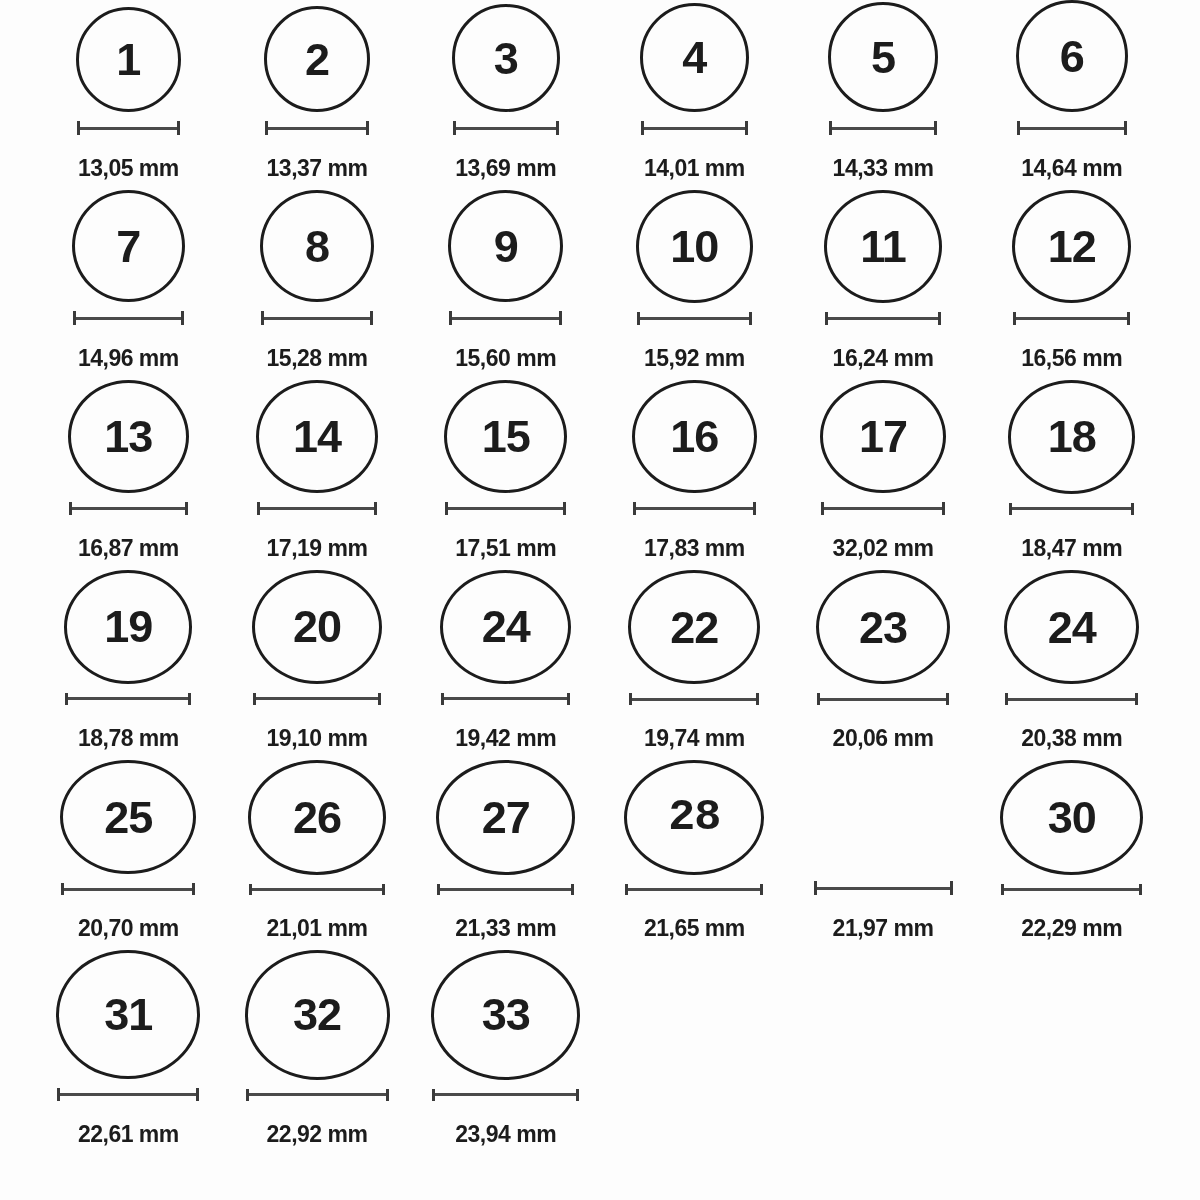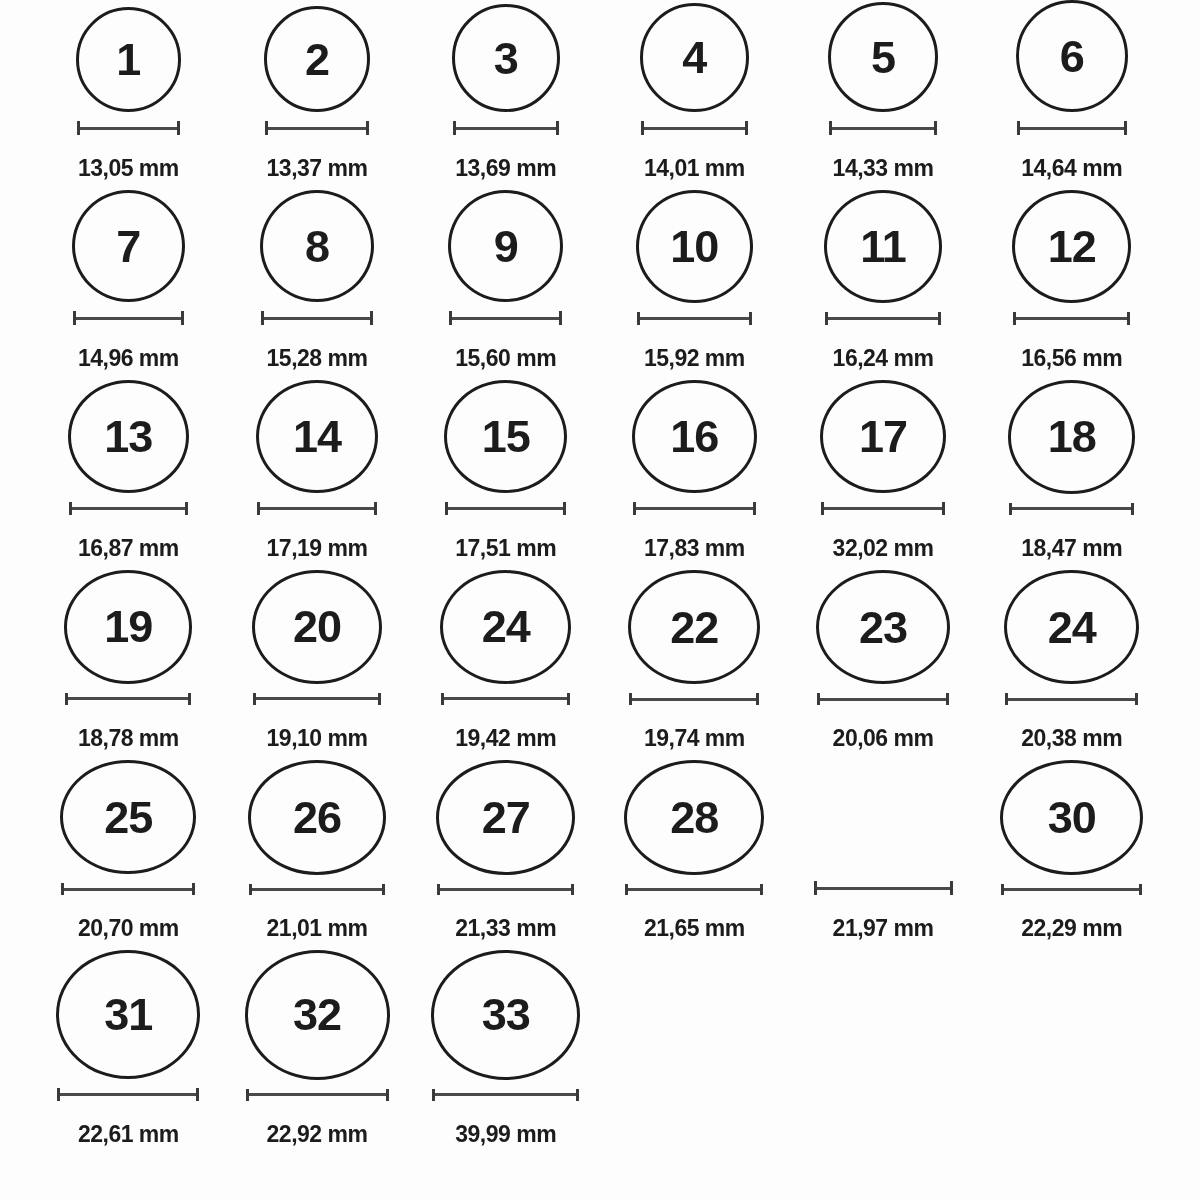--- a/index.html
+++ b/index.html
@@ -276,21 +276,21 @@
     <div class="label">21,01 mm</div>
   </div>
       <div class="cell">
     <div class="circle" style="width: 139px; height: 139px;">
       <span class="num">27</span>
     </div>
     <div class="dimline" style="width: 137px;"></div>
     <div class="label">21,33 mm</div>
   </div>
       <div class="cell">
-    <div class="circle" style="width: 140px; height: 140px;">
+    <div class="circle" style="width: 140px; height: 140px; font-family: Liberation Mono, monospace;">
       <span class="num">28</span>
     </div>
     <div class="dimline" style="width: 138px;"></div>
     <div class="label">21,65 mm</div>
   </div>
       <div class="cell">
     <div class="dimline" style="width: 139px;"></div>
     <div class="label">21,97 mm</div>
   </div>
       <div class="cell">
@@ -314,19 +314,19 @@
       <span class="num">32</span>
     </div>
     <div class="dimline" style="width: 143px;"></div>
     <div class="label">22,92 mm</div>
   </div>
       <div class="cell">
     <div class="circle" style="width: 149px; height: 149px;">
       <span class="num">33</span>
     </div>
     <div class="dimline" style="width: 147px;"></div>
-    <div class="label">39,99 mm</div>
+    <div class="label">23,94 mm</div>
   </div>
       <div class="cell"></div>
       <div class="cell"></div>
       <div class="cell"></div>
     </div>
   </div>
 
 </body></html>

